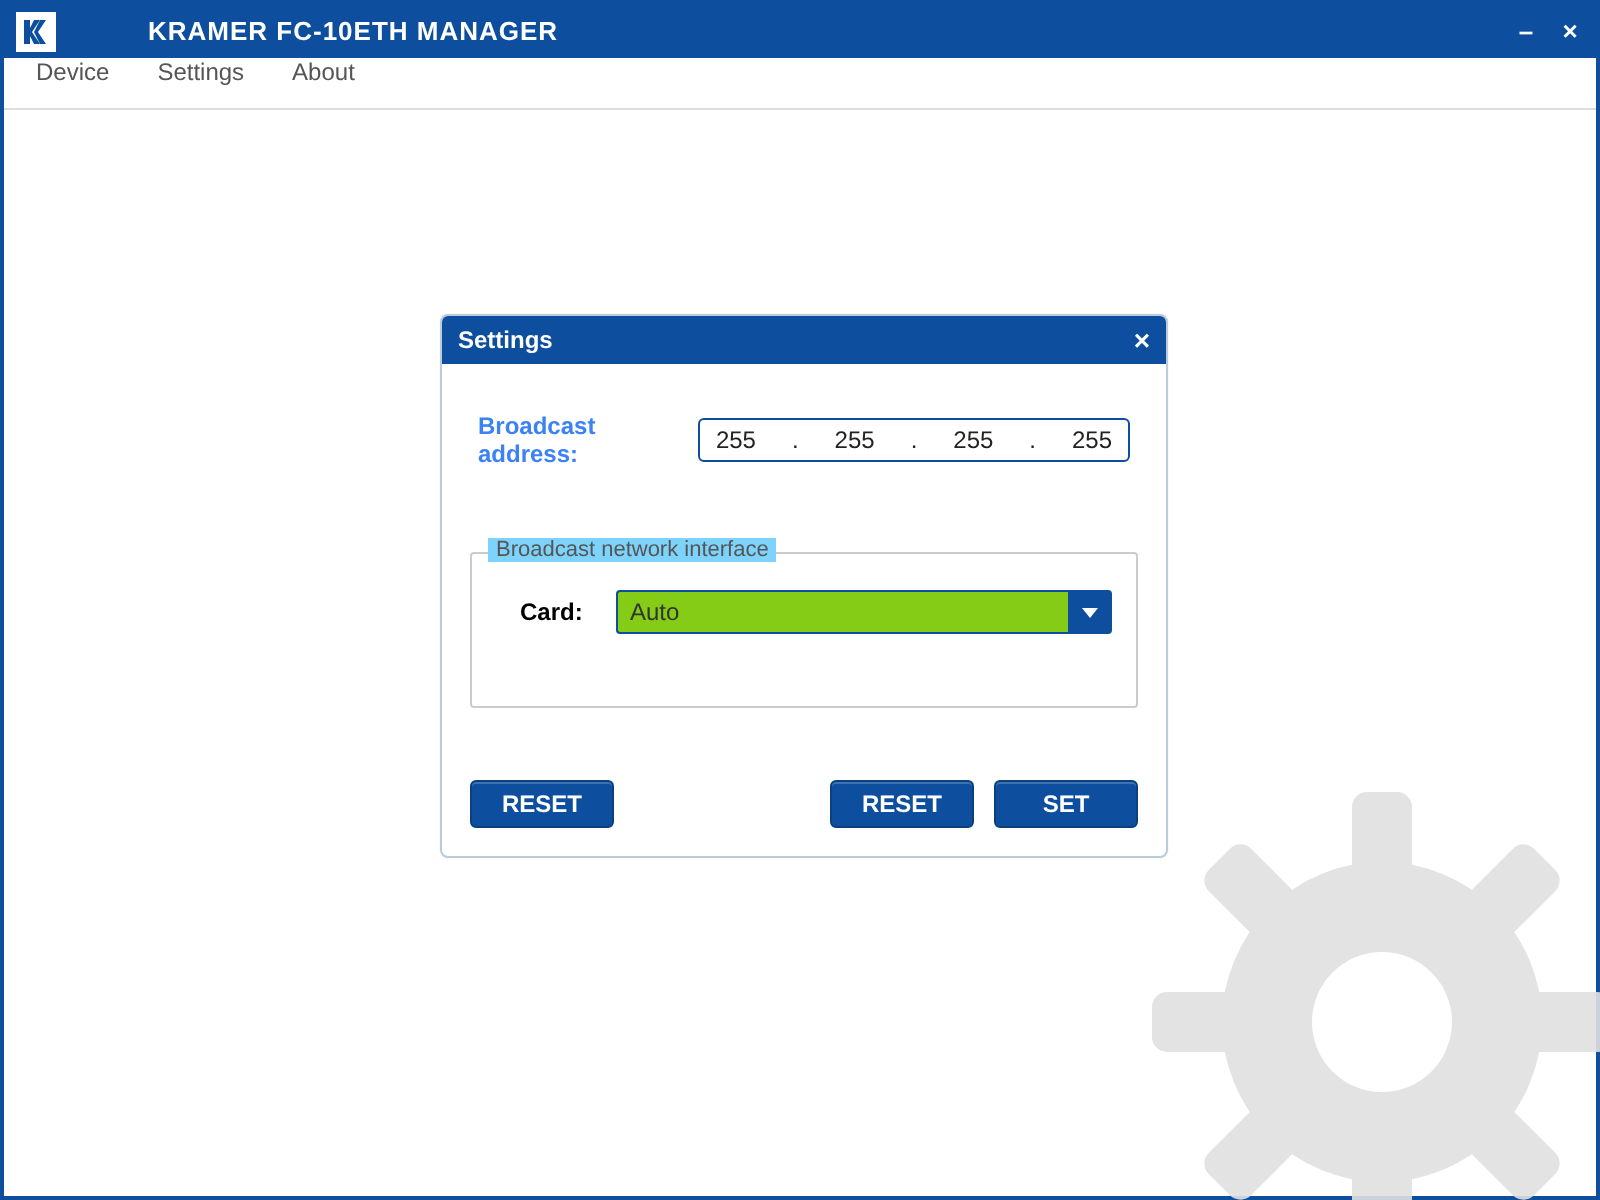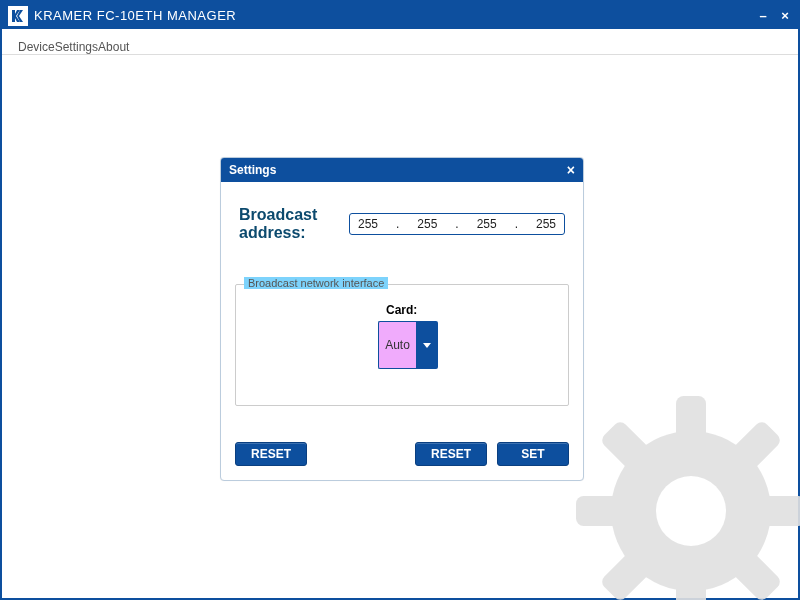--- a/index.html
+++ b/index.html
@@ -31,40 +31,42 @@
     width: 20px;
     height: 20px;
     background: #fff;
     margin-right: 6px;
     display: flex;
     align-items: center;
     justify-content: center;
   }
   .titlebar .logo svg { display:block; }
   .titlebar .title {
-    font-weight: normal;
+    font-weight: bold;
     font-size: 13px;
     letter-spacing: 0.5px;
     flex: 1;
+    margin-left: 40px;
   }
   .titlebar .winbtns { display: flex; gap: 8px; }
   .titlebar .winbtn {
     color: #fff;
     font-size: 13px;
     font-weight: bold;
     cursor: pointer;
     width: 14px;
     text-align: center;
   }
   .menubar {
     height: 26px;
     border-bottom: 1px solid #ddd;
     display: flex;
-    align-items: flex-end;
+    align-items: flex-start;
     padding: 0 16px;
+    gap: 24px;
   }
   .menubar .menuitem {
     font-size: 12px;
     color: #555;
     cursor: pointer;
   }
   .content {
     position: absolute;
     top: 55px;
     left: 2px; right: 2px; bottom: 2px;
@@ -111,23 +113,23 @@
   }
   .dialog-body {
     padding: 10px 14px 14px 14px;
   }
   .row-broadcast {
     display: flex;
     align-items: center;
     margin: 14px 4px 10px 4px;
   }
   .row-broadcast .lbl {
-    font-size: 16px;
-    font-weight: bold;
-    color: #0c4a6e;
+    font-size: 12px;
+    font-weight: bold;
+    color: #3b82f6;
     flex: 1;
   }
   .ipbox {
     border: 1px solid #0d4f9e;
     border-radius: 3px;
     padding: 3px 6px;
     font-size: 12px;
     color: #222;
     display: flex;
     align-items: center;
@@ -151,45 +153,44 @@
     background: #7dd3fc;
     padding: 0 4px;
     font-size: 11px;
     color: #555;
   }
   .card-row {
     display: flex;
     align-items: center;
     gap: 4px;
     margin: 6px 0 8px 12px;
-    flex-direction: column;
   }
   .card-label {
     font-size: 12px;
     font-weight: bold;
     color: #000;
     width: 44px;
   }
   .combo {
     display: flex;
     align-items: stretch;
     flex: 1;
     height: 22px;
   }
   .combo-input {
     flex: 1;
     border: 1px solid #0d4f9e;
     border-right: none;
     border-radius: 2px 0 0 2px;
     font-size: 12px;
     color: #333;
-    padding: 16px 6px;
-    display: flex;
-    align-items: center;
-    background: #f0abfc;
+    padding: 4px 6px;
+    display: flex;
+    align-items: center;
+    background: #84cc16;
   }
   .combo-btn {
     width: 22px;
     background: #0d4f9e;
     border-radius: 0 2px 2px 0;
     display: flex;
     align-items: center;
     justify-content: center;
     cursor: pointer;
   }

